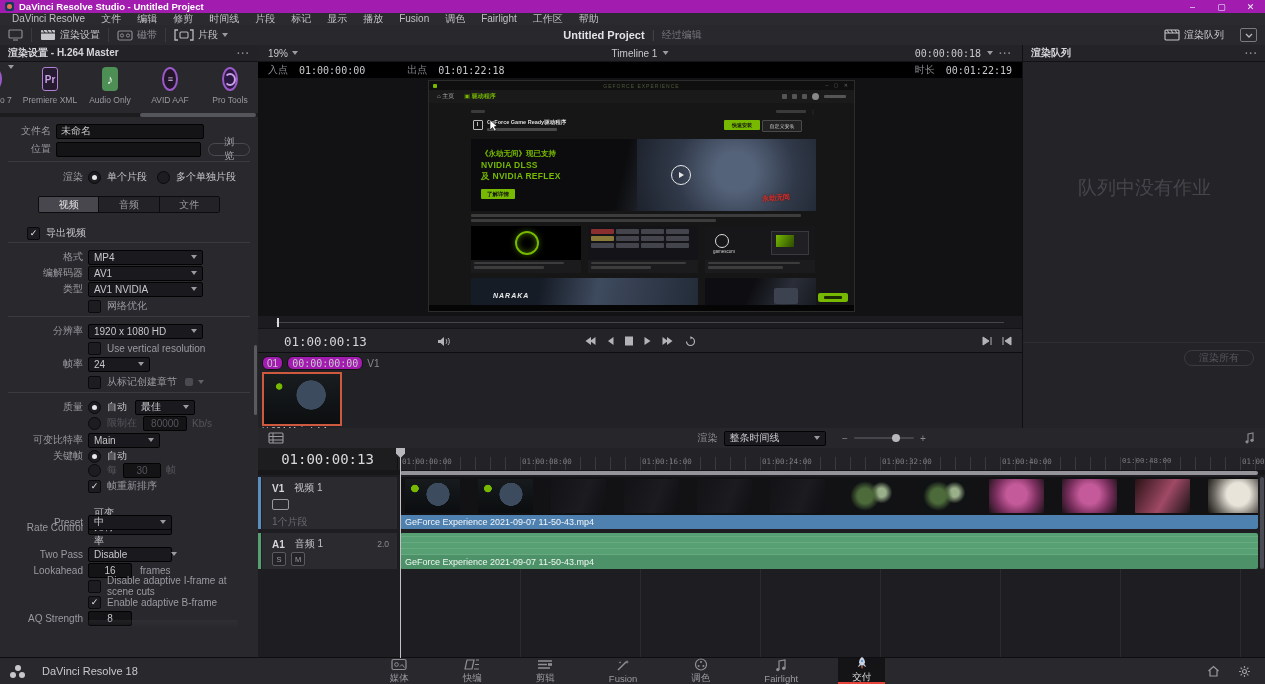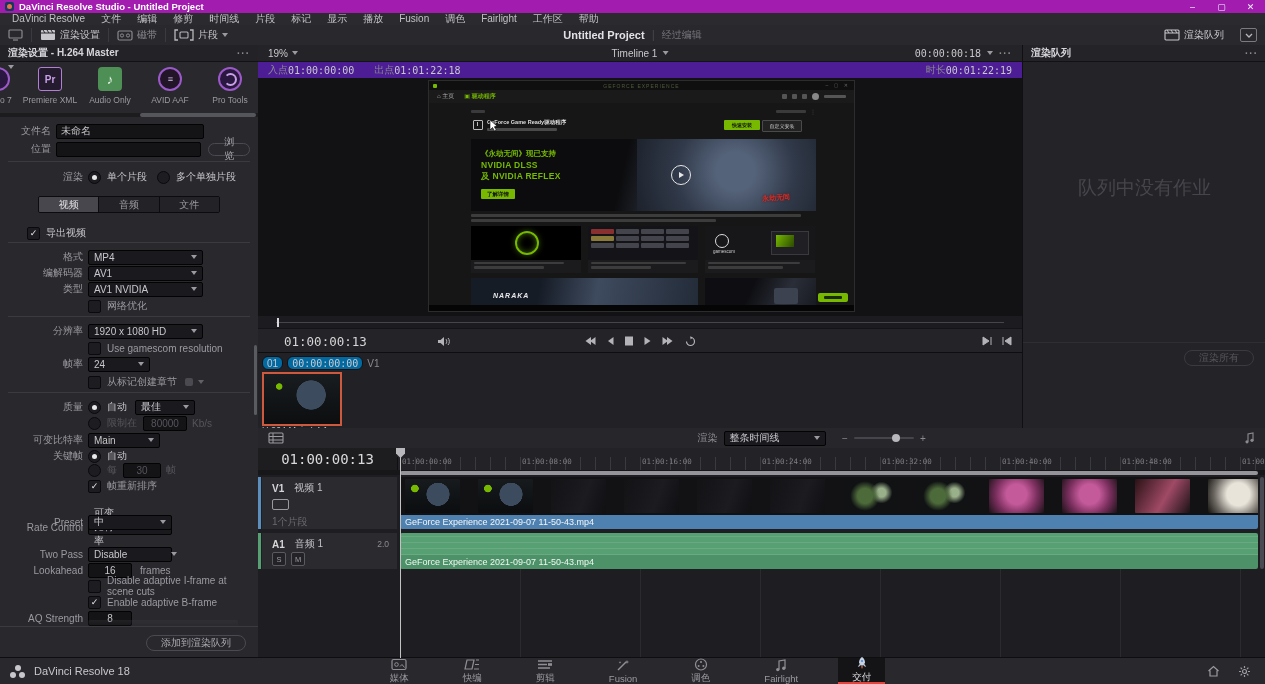--- a/index.html
+++ b/index.html
@@ -32,21 +32,21 @@
   .chev{width:0;height:0;border-left:3.5px solid transparent;border-right:3.5px solid transparent;border-top:4px solid #9a9aa0;display:inline-block;}
   
   .left-panel{position:absolute;left:0;top:45px;width:258px;height:613px;background:#28282d;border-right:1px solid #101013;}
   .lp-header{position:absolute;left:0;top:0;right:0;height:16px;background:#232327;border-bottom:1px solid #121214;display:flex;align-items:center;padding:0 8px;}
   .lp-header .h{font-weight:bold;color:#d6d6da;}
   .more{margin-left:auto;color:#8a8a90;letter-spacing:1px;font-weight:bold;}
   .presets{position:absolute;left:0;top:17px;right:0;height:50px;display:flex;overflow:hidden;}
   .tile{width:60px;flex:0 0 auto;display:flex;flex-direction:column;align-items:center;padding-top:5px;}
   .tile .lab{margin-top:4px;font-size:8.5px;color:#9a9aa0;white-space:nowrap;}
   .tile.clip0{width:20px;overflow:hidden;align-items:flex-start;}
-  .pico{width:24px;height:24px;display:flex;align-items:center;justify-content:center;border-radius:4px;box-sizing:border-box;}
+  .pico{width:16px;height:24px;display:flex;align-items:center;justify-content:center;border-radius:4px;box-sizing:border-box;}
   .pico.pr{border:1.5px solid #b37ed6;color:#c9a0e8;background:#241b2e;font-weight:bold;font-size:10px;border-radius:3px;}
   .pico.audio{background:#4d8f55;color:#eaf5ea;font-size:13px;border-radius:4px;}
   .pico.avid{border-radius:50%;background:#221528;border:2px solid #9b59c9;color:#d9c2ec;font-size:9px;letter-spacing:-1px;}
   .pico.protools{border-radius:50%;background:#2b1840;border:2px solid #9b59c9;position:relative;}
   .pico.protools:after{content:"";width:9px;height:9px;border:2px solid #c9a0e8;border-radius:50%;border-left-color:transparent;}
   .pico.partial{border-radius:50%;background:#2b1840;border:2px solid #9b59c9;margin-left:-14px;}
   .preset-chev{position:absolute;left:8px;top:20px;}
   .pscroll{position:absolute;left:0;top:68px;right:0;height:4px;background:#1c1c1f;}
   .pscroll .thumb{position:absolute;left:140px;right:2px;top:0;height:4px;background:#55555c;border-radius:2px;}
   .row{position:absolute;left:0;right:8px;height:16px;display:flex;align-items:center;}
@@ -71,33 +71,33 @@
   .lp-scroll{position:absolute;right:1px;top:300px;width:3px;height:70px;background:#5a5a61;border-radius:2px;}
   .lp-footer{position:absolute;left:0;bottom:0;right:0;height:31px;border-top:1px solid #3a3a3f;background:#28282d;display:flex;align-items:center;justify-content:flex-end;padding-right:12px;}
   .pill{height:16px;border:1px solid #4a4a52;border-radius:9px;color:#a8a8ae;display:flex;align-items:center;padding:0 14px;background:transparent;font-size:10px;}
   .pill.dis{color:#55555b;border-color:#3a3a40;}
   .ghostrow{position:absolute;left:88px;top:575px;width:150px;height:8px;background:linear-gradient(#3a3a3f,transparent);opacity:.35;border-radius:2px;}
   
   .center{position:absolute;left:258px;top:45px;width:764px;height:383px;background:#1c1c20;}
   .v-header{position:absolute;left:0;top:0;right:0;height:16px;background:#242428;display:flex;align-items:center;padding:0 10px;border-bottom:1px solid #141416;}
   .v-header .mid{position:absolute;left:50%;transform:translateX(-50%);display:flex;gap:5px;align-items:center;color:#c8c8cc;}
   .v-header .r{margin-left:auto;display:flex;align-items:center;gap:6px;}
-  .inout{position:absolute;left:0;top:17px;right:0;height:16px;background:#4c1d95;display:flex;align-items:center;padding:0 10px;gap:0;}
+  .inout{position:absolute;left:0;top:17px;right:0;height:16px;background:#000000;display:flex;align-items:center;padding:0 10px;gap:11px;}
   .viewer{position:absolute;left:0;top:33px;right:0;height:238px;background:#121215;}
   .scrub{position:absolute;left:0;top:271px;right:0;height:12px;display:flex;align-items:center;padding:0 18px;}
   .scrub .line{flex:1;height:1px;background:#45454b;position:relative;}
   .scrub .ph{position:absolute;left:1px;top:-4px;width:2px;height:9px;background:#d8d8da;}
   .transport{position:absolute;left:0;top:283px;right:0;height:24px;background:#242428;border-top:1px solid #141416;display:flex;align-items:center;padding:0 10px;}
   .transport .tcc{font-size:12.5px;color:#d6d6d8;margin-left:16px;}
   .transport .spk{margin-left:70px;}
   .tbuttons{position:absolute;left:50%;transform:translateX(-50%);display:flex;gap:10px;align-items:center;}
   .transport .tr{margin-left:auto;display:flex;gap:10px;}
   .clipstrip{position:absolute;left:0;top:307px;right:0;height:76px;background:#212126;border-top:1px solid #0e0e10;}
   .cs-head{position:absolute;left:4px;top:3px;display:flex;gap:4px;align-items:center;}
-  .box{background:#0369a1;border:1px solid #121214;border-radius:6px;padding:0 4px;height:12px;display:flex;align-items:center;color:#c8c8cc;}
+  .box{background:#a21caf;border:1px solid #121214;border-radius:6px;padding:0 4px;height:12px;display:flex;align-items:center;color:#c8c8cc;}
   .cthumb{position:absolute;left:4px;top:19px;width:76px;height:50px;border:2px solid #cd5a3e;background:
      radial-gradient(circle at 20% 25%,#76b900 0 4%,transparent 5%),
      radial-gradient(circle at 62% 42%,#3c4c5e 0 26%,transparent 27%),
      linear-gradient(#191d1f,#0c0e10);}
   .cname{position:absolute;left:4px;top:72px;font-size:9px;color:#c2c2c6;}
   
   .right-panel{position:absolute;left:1022px;top:45px;width:243px;height:383px;background:#232328;border-left:1px solid #101013;}
   .rp-header{height:16px;background:#242428;border-bottom:1px solid #121214;display:flex;align-items:center;padding:0 8px;}
   .rp-empty{position:absolute;left:0;top:130px;right:0;text-align:center;font-size:19px;color:#45454b;}
   .rp-foot{position:absolute;left:0;bottom:55px;right:0;border-top:1px solid #2e2e33;height:30px;display:flex;align-items:center;justify-content:flex-end;padding-right:12px;}
@@ -142,21 +142,21 @@
   .aclip{position:absolute;left:142px;width:858px;top:0;height:36px;border-radius:2px;overflow:hidden;}
   .aclip .wave{position:absolute;left:0;right:0;top:0;height:22px;background:
       repeating-linear-gradient(0deg,rgba(255,255,255,.10) 0 1px,transparent 1px 6px),#57a074;}
   .aclip .nstrip{position:absolute;left:0;right:0;bottom:0;height:14px;background:#4d9168;display:flex;align-items:center;padding-left:5px;color:#eef7f1;font-size:9px;}
   .gridline{position:absolute;width:1px;background:#2a2a30;}
   .playhead{position:absolute;left:142px;top:20px;bottom:0;width:1px;background:#c2c2c5;z-index:30;}
   .ph-tag{position:absolute;left:138px;top:20px;width:9px;height:10px;background:#b8b8bc;clip-path:polygon(0 0,100% 0,100% 55%,50% 100%,0 55%);z-index:31;}
   .tl-vscroll{position:absolute;right:1px;top:49px;width:4px;height:92px;background:#4a4a52;border-radius:2px;}
   
   .bottombar{position:absolute;left:0;bottom:0;right:0;height:26px;background:#28282d;border-top:1px solid #0e0e10;display:flex;align-items:center;}
-  .bb-left{display:flex;align-items:center;gap:9px;padding-left:10px;width:240px;}
+  .bb-left{display:flex;align-items:center;gap:17px;padding-left:10px;width:240px;}
   .dvlogo{width:15px;height:13px;position:relative;}
   .dvlogo i{position:absolute;width:6px;height:6px;border-radius:50%;background:#c8c8cc;}
   .dvlogo i:nth-child(1){left:4.5px;top:0;} .dvlogo i:nth-child(2){left:0;bottom:0;} .dvlogo i:nth-child(3){right:0;bottom:0;}
   .bb-pages{flex:1;display:flex;justify-content:center;gap:26px;height:100%;align-items:stretch;}
   .page-tab{display:flex;flex-direction:column;align-items:center;justify-content:center;gap:1px;color:#9a9aa0;font-size:9.5px;padding:0 14px;}
   .page-tab.active{background:#141417;color:#dcdce0;border-bottom:2px solid #e5443c;}
   .bb-right{width:240px;display:flex;justify-content:flex-end;gap:18px;padding-right:14px;color:#9a9aa0;}
   
   #gfe{position:absolute;left:170px;top:2px;width:427px;height:232px;background:#131313;border:1px solid #2c2c2c;box-sizing:border-box;}
   .g-title{position:absolute;left:0;top:0;right:0;height:9px;background:#0f0f0f;display:flex;align-items:center;justify-content:center;color:#4f5a3c;font-size:5px;letter-spacing:1px;}
@@ -406,21 +406,21 @@
     <div class="row" style="top:278px">
       <span class="lbl">分辨率</span>
       <div class="dd">
           <span>1920 x 1080 HD</span>
           <i class="chev"></i>
         </div>
     </div>
     <div class="row" style="top:295px">
       <span class="sp"></span>
       <span class="cb"></span>
-      <span style="color:#9a9aa0">Use gamescom resolution</span>
+      <span style="color:#9a9aa0">Use vertical resolution</span>
     </div>
     <div class="row" style="top:311px">
       <span class="lbl">帧率</span>
       <div class="dd w60">
           <span>24</span>
           <i class="chev"></i>
         </div>
     </div>
     <div class="row" style="top:329px">
       <span class="sp"></span>
@@ -522,23 +522,20 @@
       <span style="color:#9a9aa0">Disable adaptive I-frame at scene cuts</span>
     </div>
     <div class="row" style="top:565px">
       <span class="lbl">AQ Strength</span>
       <div class="inp num" style="width:34px">
           <span>8</span>
         </div>
     </div>
     <div class="ghostrow"></div>
     <div class="lp-scroll"></div>
-    <div class="lp-footer">
-      <button class="pill">添加到渲染队列</button>
-    </div>
   </div>
 
   <div class="center">
     <div class="v-header">
       <span style="display:flex;align-items:center;gap:4px">
         <span>19%</span>
         <i class="chev"></i>
       </span>
       <span class="mid">
         <span>Timeline 1</span>
@@ -783,21 +780,21 @@
         <span class="big-tc tc">01:00:00:13</span>
       </div>
       <div class="ruler-area" id="rulerArea">
           <div class="mask"></div>
           <span class="rlabel tc" style="left: 5px;">01:00:00:00</span>
           <span class="rlabel tc" style="left: 125px;">01:00:08:00</span>
           <span class="rlabel tc" style="left: 245px;">01:00:16:00</span>
           <span class="rlabel tc" style="left: 365px;">01:00:24:00</span>
           <span class="rlabel tc" style="left: 485px;">01:00:32:00</span>
           <span class="rlabel tc" style="left: 605px;">01:00:40:00</span>
-          <span class="rlabel tc" style="left: 725px;">01:00:48:00</span>
+          <span class="rlabel tc" style="left: 725px; font-family: Liberation Mono, monospace;">01:00:48:00</span>
           <span class="rlabel tc" style="left: 845px;">01:00:56:00</span>
         </div>
     </div>
     <div class="tl-scroll">
         <div class="thumb"></div>
       </div>
 
     <div class="tracks">
 
       <div class="trackblock" style="top:2px;height:52px">

